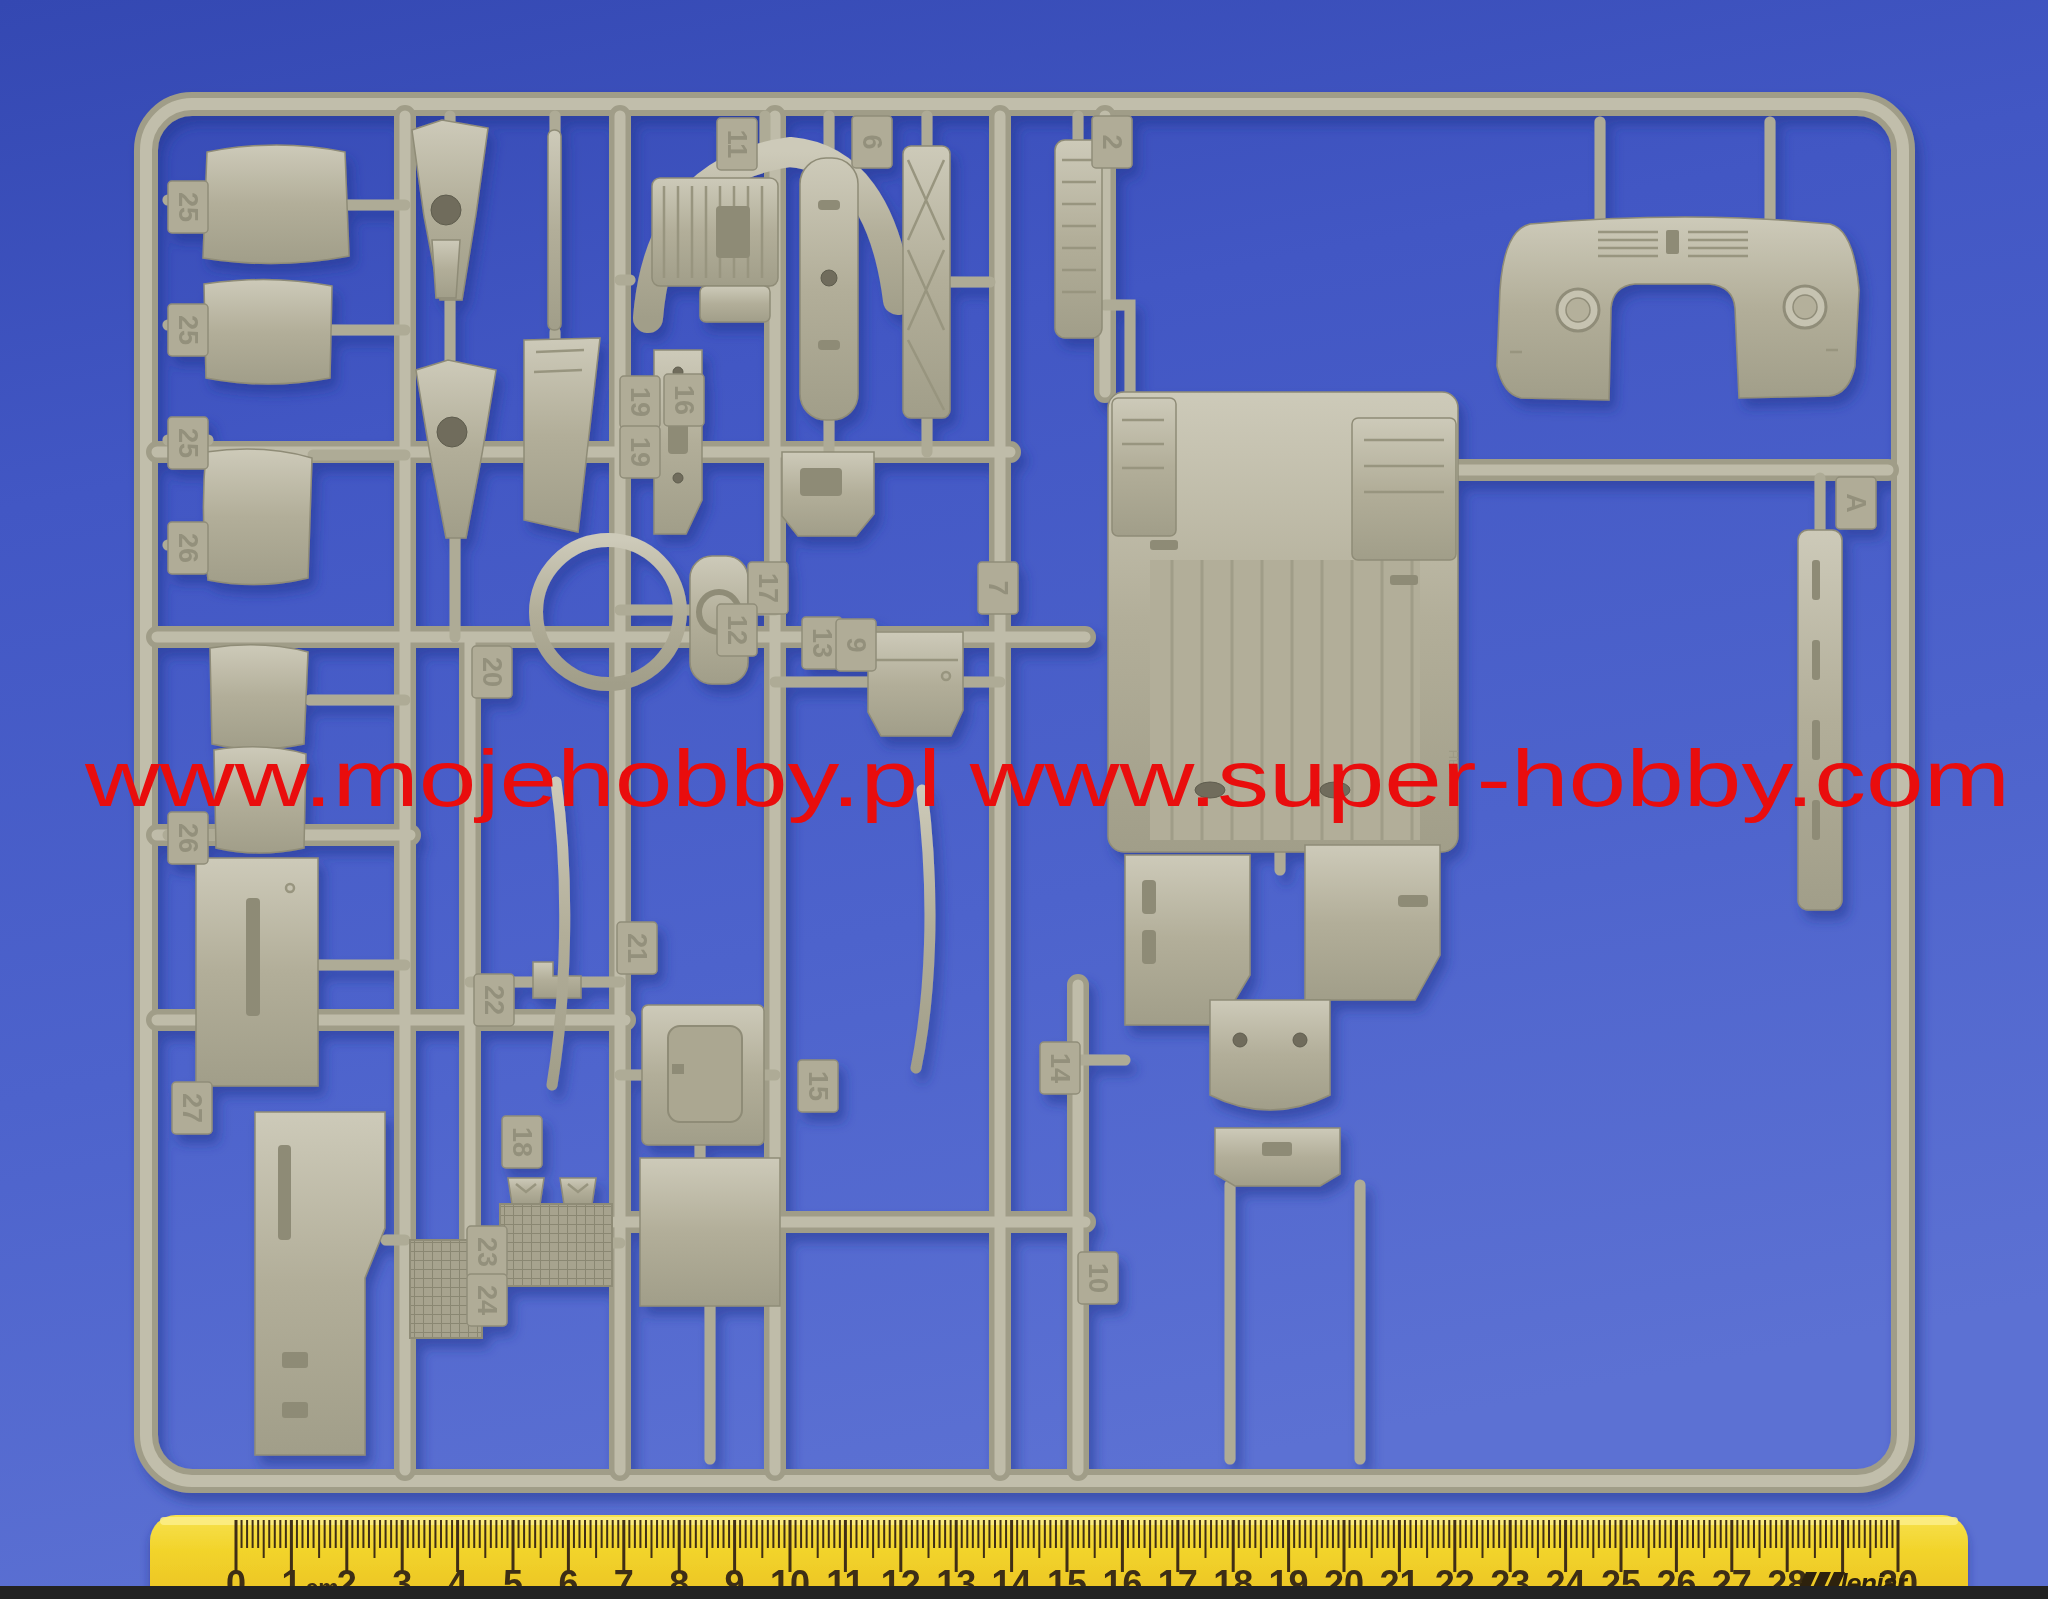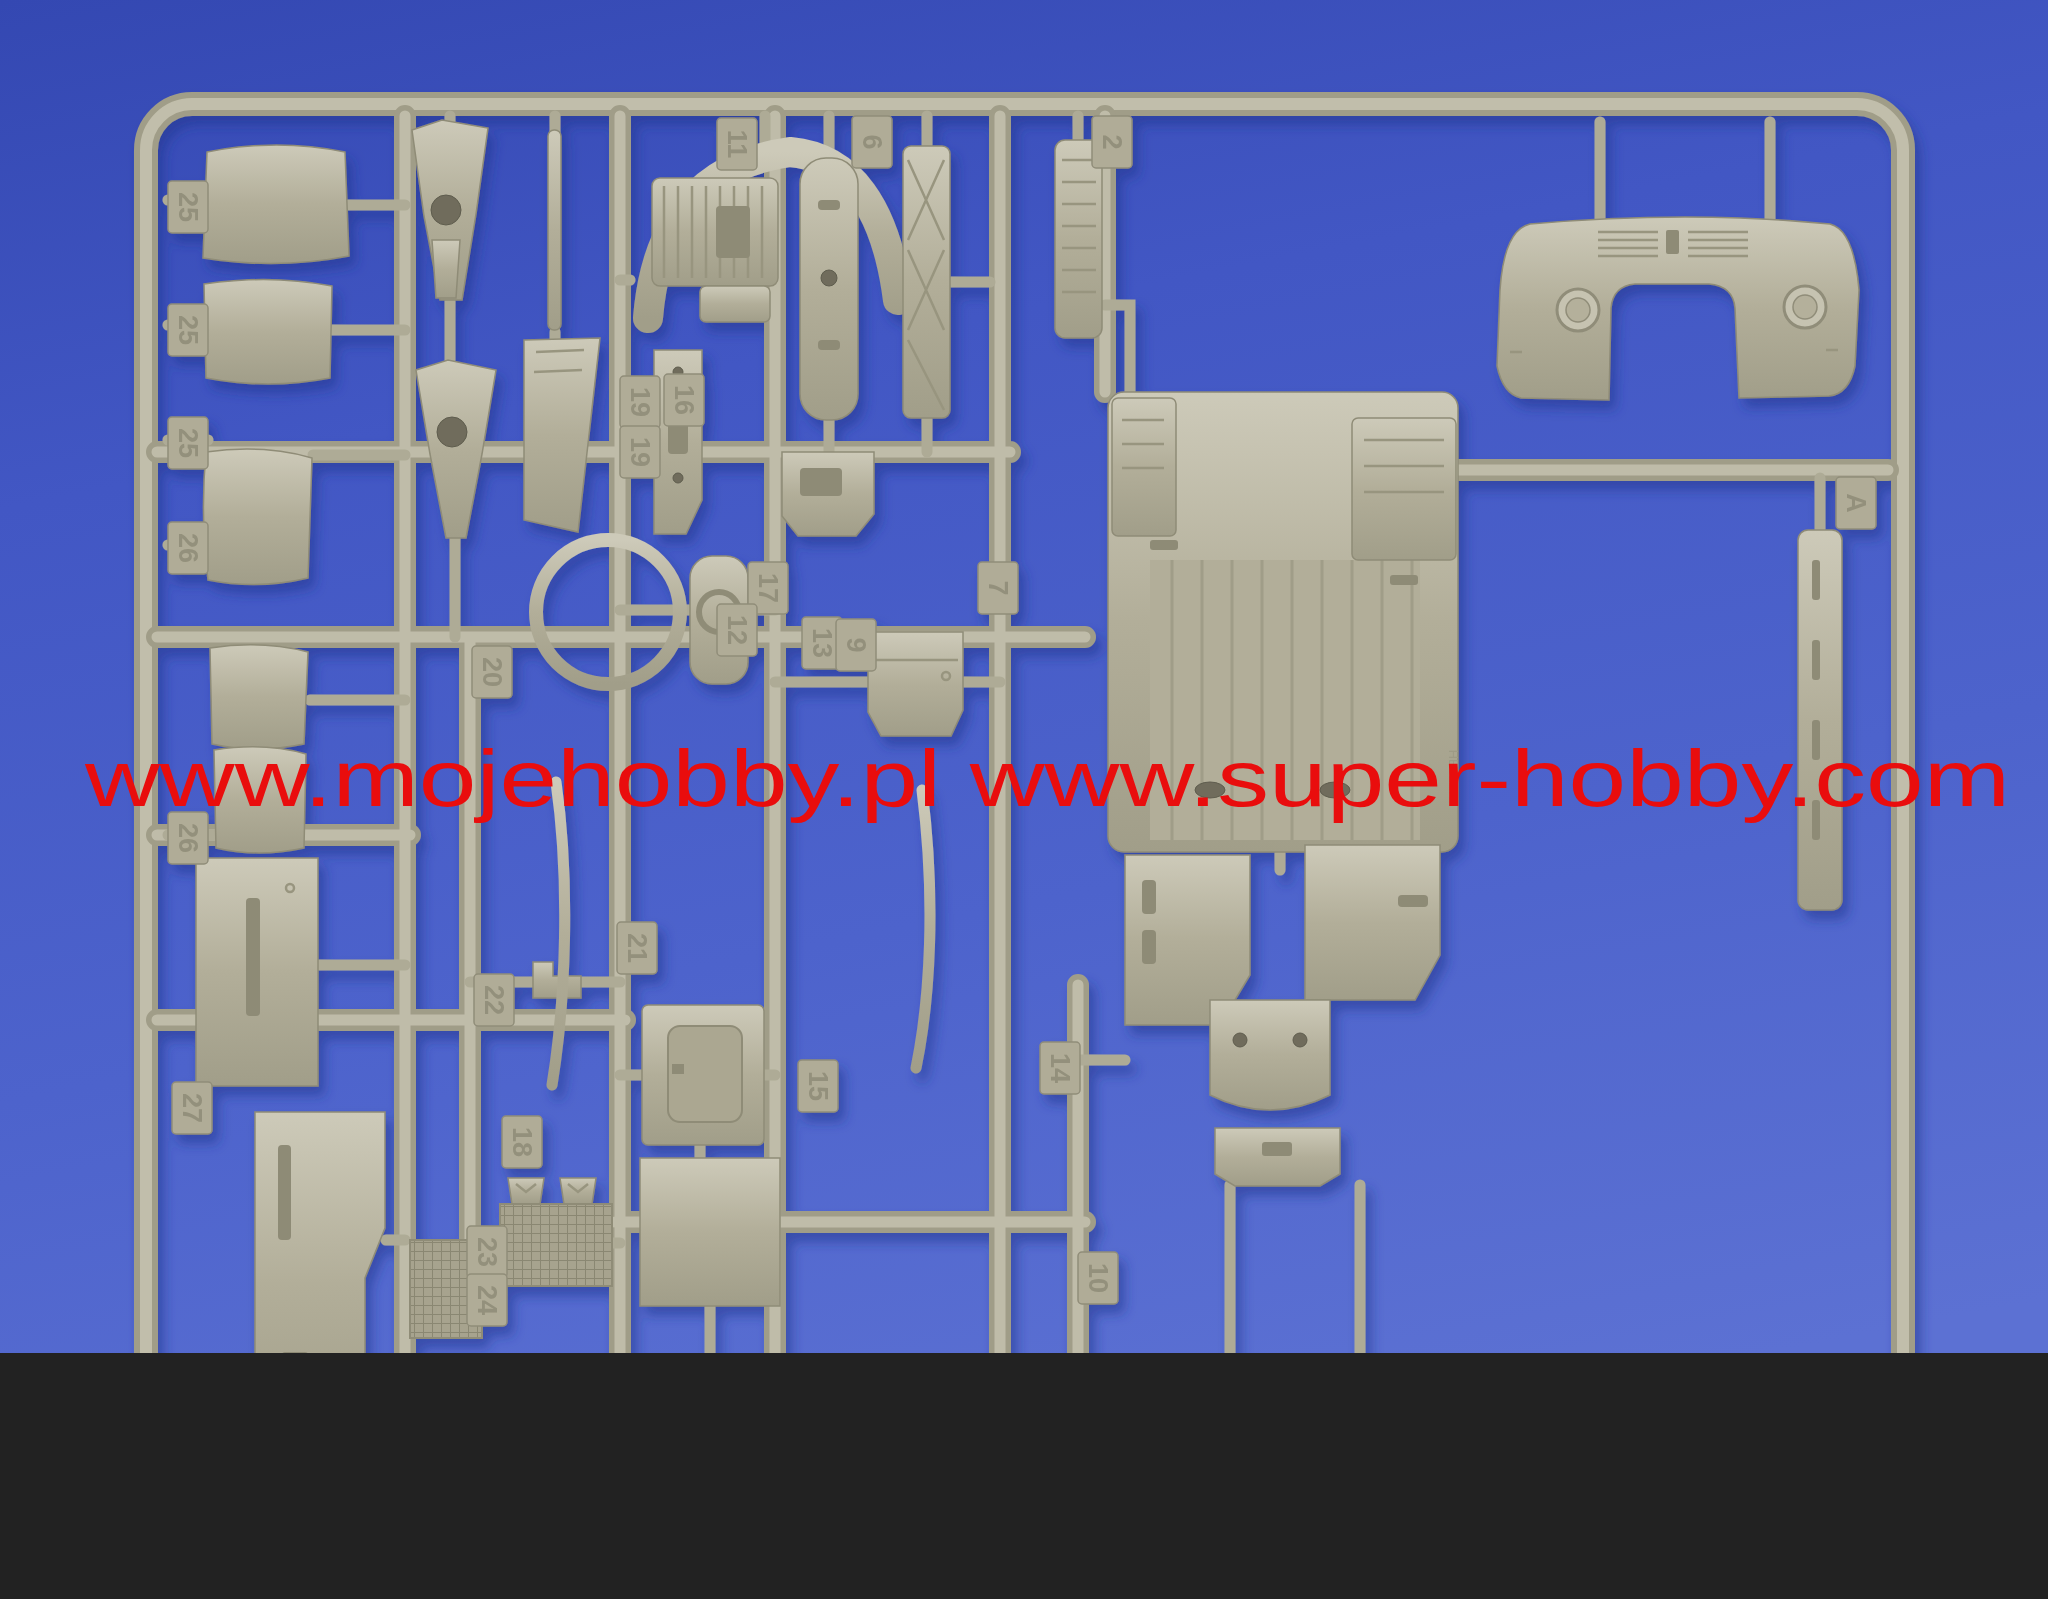--- a/index.html
+++ b/index.html
@@ -1,16 +1,16 @@
 <!DOCTYPE html>
 <html><head>
 <meta charset="utf-8">
 <style>
   html,body{margin:0;padding:0;background:#222;}
-  .stage{position:relative;width:2048px;height:1353px;overflow:hidden;
+  .stage{position:relative;width:2048px;height:1586px;overflow:hidden;
          font-family:"Liberation Sans", sans-serif;}
   svg{position:absolute;left:0;top:0;}
   .rail-base{stroke:#a09d88;stroke-width:22;fill:none;stroke-linecap:round;}
   .rail-hi{stroke:#bfbca9;stroke-width:11;fill:none;stroke-linecap:round;}
   .frame-base{stroke:#a09d88;stroke-width:24;fill:none;}
   .frame-hi{stroke:#c1beab;stroke-width:12;fill:none;}
   .stub{stroke:#aeab96;stroke-width:11;fill:none;stroke-linecap:round;}
   .part{fill:url(#plasticGrad);stroke:#8f8c77;stroke-width:1.5;}
   .part-dark{fill:#8e8b76;stroke:none;}
   .part-line{stroke:#98957f;stroke-width:2.5;fill:none;}

